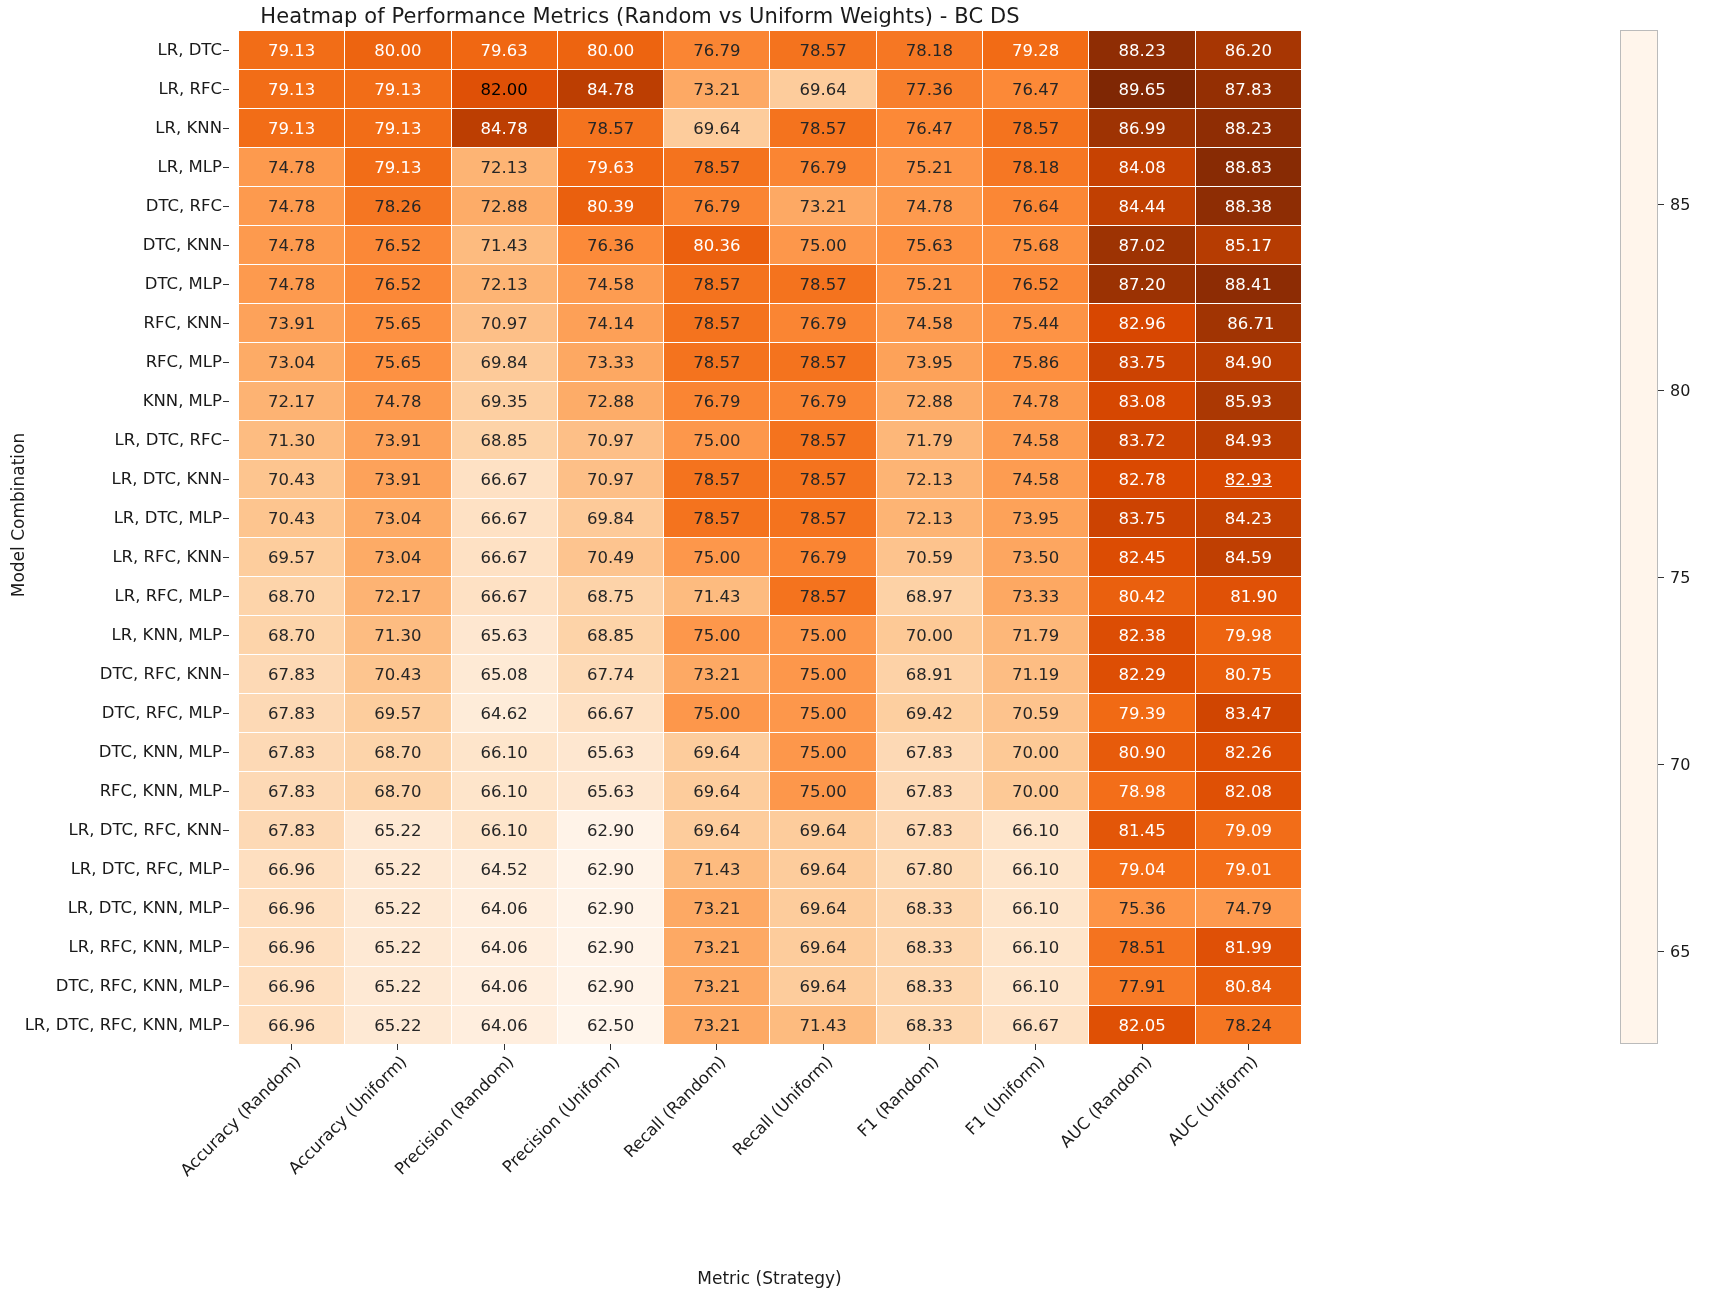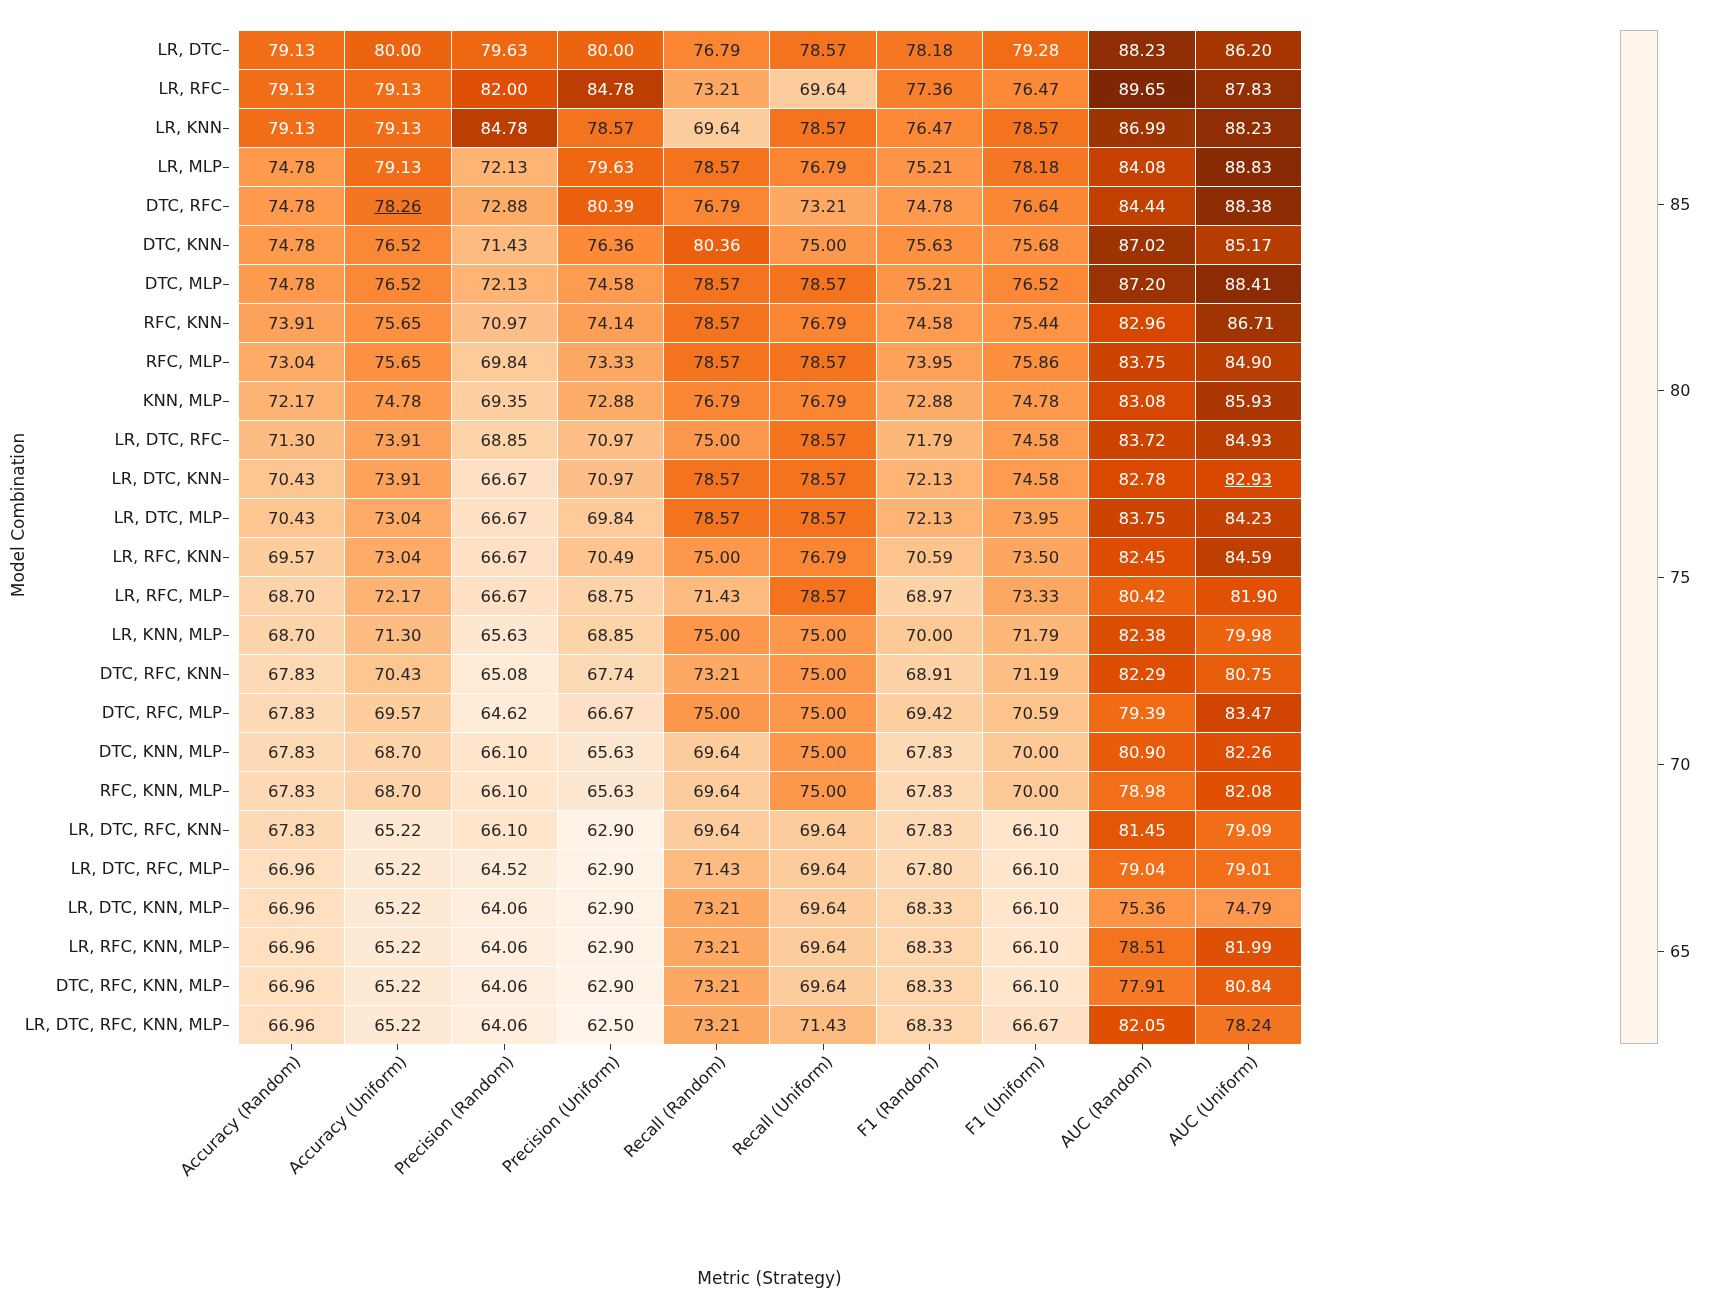--- a/index.html
+++ b/index.html
@@ -149,20 +149,21 @@
     width: 6px;
     height: 1px;
     background: #333;
   }
 </style>
 </head>
 <body>
 
 <div id="figure">
 
+  <div id="chart-title">Heatmap of Performance Metrics (Random vs Uniform Weights) - BC DS</div>
 
   <div id="ylabel">Model Combination</div>
   <div id="xlabel">Metric (Strategy)</div>
 
   <div id="row-labels">
       <div class="row-label" style="top: 0px;">LR, DTC</div>
       <div class="row-tick" style="top: 19.5px;"></div>
       <div class="row-label" style="top: 39px;">LR, RFC</div>
       <div class="row-tick" style="top: 58.5px;"></div>
       <div class="row-label" style="top: 78px;">LR, KNN</div>
@@ -226,21 +227,21 @@
             <td class="cell" style="background: rgb(250, 133, 51); color: rgb(38, 38, 38);">76.79</td>
             <td class="cell" style="background: rgb(244, 115, 30); color: rgb(38, 38, 38);">78.57</td>
             <td class="cell" style="background: rgb(246, 119, 35); color: rgb(38, 38, 38);">78.18</td>
             <td class="cell" style="background: rgb(242, 107, 21); color: rgb(255, 255, 255);">79.28</td>
             <td class="cell" style="background: rgb(143, 45, 4); color: rgb(255, 255, 255);">88.23</td>
             <td class="cell" style="background: rgb(167, 54, 3); color: rgb(255, 255, 255);">86.20</td>
           </tr>
           <tr>
             <td class="cell" style="background: rgb(242, 109, 23); color: rgb(255, 255, 255);">79.13</td>
             <td class="cell" style="background: rgb(242, 109, 23); color: rgb(255, 255, 255);">79.13</td>
-            <td class="cell" style="background: rgb(223, 80, 6); color: #ffffff;">82.00</td>
+            <td class="cell" style="background: rgb(223, 80, 6); color: #000000;">82.00</td>
             <td class="cell" style="background: rgb(188, 62, 2); color: rgb(255, 255, 255);">84.78</td>
             <td class="cell" style="background: rgb(253, 169, 100); color: rgb(38, 38, 38);">73.21</td>
             <td class="cell" style="background: rgb(253, 204, 156); color: rgb(38, 38, 38);">69.64</td>
             <td class="cell" style="background: rgb(248, 127, 44); color: rgb(38, 38, 38);">77.36</td>
             <td class="cell" style="background: rgb(252, 137, 55); color: rgb(38, 38, 38);">76.47</td>
             <td class="cell" style="background: rgb(127, 39, 4); color: rgb(255, 255, 255);">89.65</td>
             <td class="cell" style="background: rgb(148, 47, 3); color: rgb(255, 255, 255);">87.83</td>
           </tr>
           <tr>
             <td class="cell" style="background: rgb(242, 109, 23); color: rgb(255, 255, 255);">79.13</td>
@@ -261,21 +262,21 @@
             <td class="cell" style="background: rgb(240, 103, 18); color: rgb(255, 255, 255);">79.63</td>
             <td class="cell" style="background: rgb(244, 115, 30); color: rgb(38, 38, 38);">78.57</td>
             <td class="cell" style="background: rgb(250, 133, 51); color: rgb(38, 38, 38);">76.79</td>
             <td class="cell" style="background: rgb(253, 149, 72); color: rgb(38, 38, 38);">75.21</td>
             <td class="cell" style="background: rgb(246, 119, 35); color: rgb(38, 38, 38);">78.18</td>
             <td class="cell" style="background: rgb(199, 66, 2); color: rgb(255, 255, 255);">84.08</td>
             <td class="cell" style="background: rgb(136, 43, 4); color: rgb(255, 255, 255);">88.83</td>
           </tr>
           <tr>
             <td class="cell" style="background: rgb(253, 154, 78); color: rgb(38, 38, 38);">74.78</td>
-            <td class="cell" style="background: rgb(245, 118, 34); color: rgb(38, 38, 38); text-decoration: underline;">78.26</td>
+            <td class="cell" style="background: rgb(245, 118, 34); color: rgb(38, 38, 38);">78.26</td>
             <td class="cell" style="background: rgb(253, 172, 104); color: rgb(38, 38, 38);">72.88</td>
             <td class="cell" style="background: rgb(234, 96, 14); color: rgb(255, 255, 255);">80.39</td>
             <td class="cell" style="background: rgb(250, 133, 51); color: rgb(38, 38, 38);">76.79</td>
             <td class="cell" style="background: rgb(253, 169, 100); color: rgb(38, 38, 38);">73.21</td>
             <td class="cell" style="background: rgb(253, 154, 78); color: rgb(38, 38, 38);">74.78</td>
             <td class="cell" style="background: rgb(251, 135, 53); color: rgb(38, 38, 38);">76.64</td>
             <td class="cell" style="background: rgb(193, 64, 2); color: rgb(255, 255, 255);">84.44</td>
             <td class="cell" style="background: rgb(142, 45, 4); color: rgb(255, 255, 255);">88.38</td>
           </tr>
           <tr>

